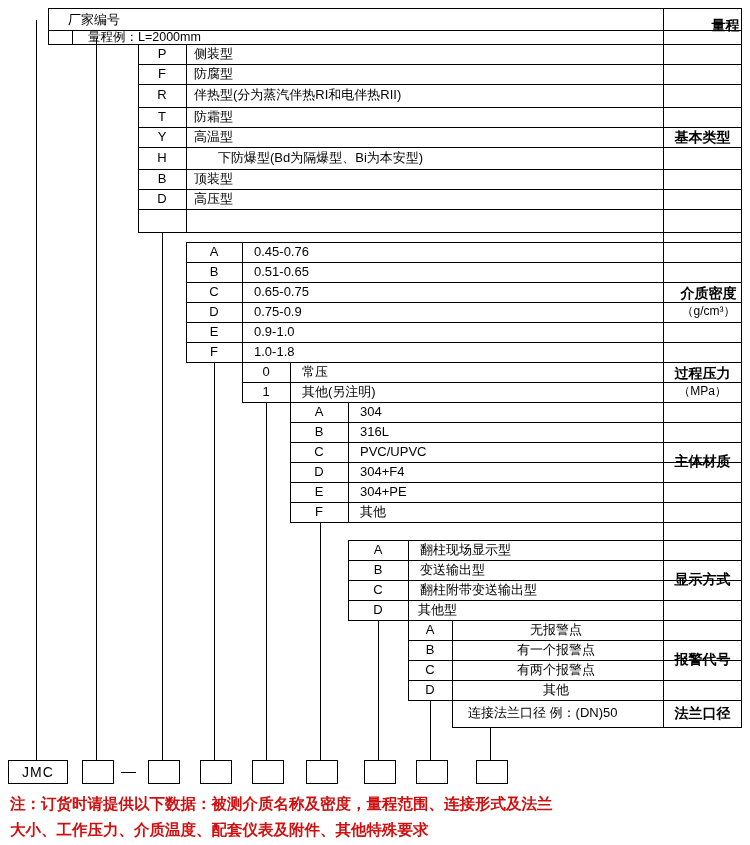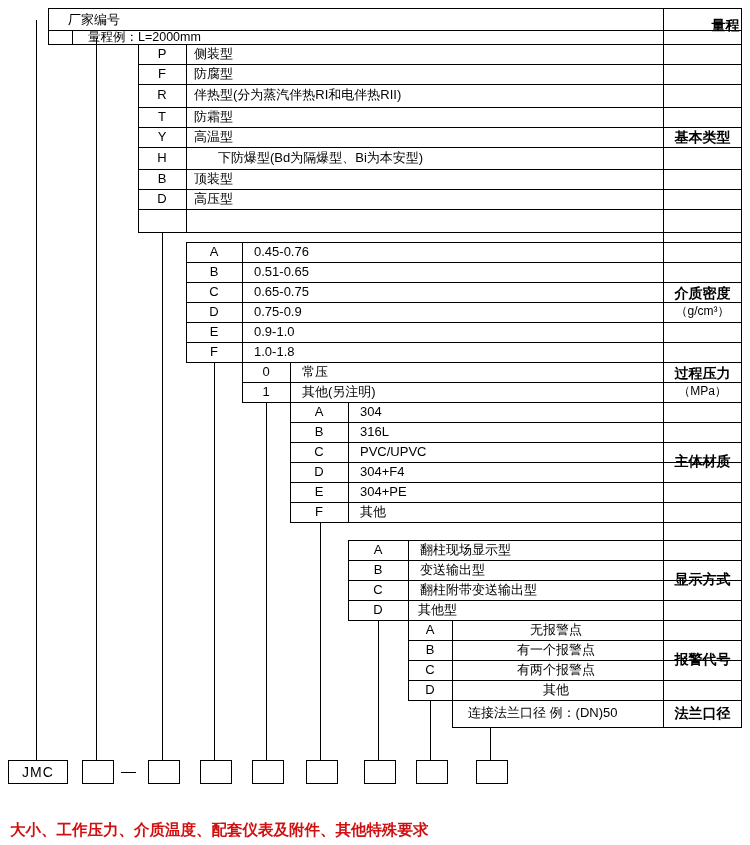--- a/index.html
+++ b/index.html
@@ -145,21 +145,21 @@
   <div class="cell desc" style="left:246px;top:262px;width:410px;height:20px;">0.51-0.65</div>
   <div class="cell code" style="left:186px;top:282px;width:56px;height:20px;">C</div>
   <div class="cell desc" style="left:246px;top:282px;width:410px;height:20px;">0.65-0.75</div>
   <div class="cell code" style="left:186px;top:302px;width:56px;height:20px;">D</div>
   <div class="cell desc" style="left:246px;top:302px;width:410px;height:20px;">0.75-0.9</div>
   <div class="cell code" style="left:186px;top:322px;width:56px;height:20px;">E</div>
   <div class="cell desc" style="left:246px;top:322px;width:410px;height:20px;">0.9-1.0</div>
   <div class="cell code" style="left:186px;top:342px;width:56px;height:20px;">F</div>
   <div class="cell desc" style="left:246px;top:342px;width:410px;height:20px;">1.0-1.8</div>
 
-  <div class="cell cat" style="left:663px;top:242px;width:79px;height:120px;">
+  <div class="cell cat" style="left:663px;top:242px;width:79px;height:120px;padding-left:6px;">
     <span>介质密度</span>
     <span style="font-weight:normal;font-size:12px;margin-top:4px;">（g/cm³）</span>
   </div>
 
   <div class="ln h" style="left:242px;top:382px;width:500px;"></div>
   <div class="ln h" style="left:242px;top:402px;width:500px;"></div>
   <div class="ln v" style="left:242px;top:362px;height:40px;"></div>
   <div class="ln v" style="left:290px;top:362px;height:40px;"></div>
 
   <div class="cell code" style="left:242px;top:362px;width:48px;height:20px;">0</div>
@@ -259,15 +259,16 @@
   <div class="stub" style="left:82px;top:760px;width:30px;"></div>
   <div class="dash" style="left:121px;top:762px;">—</div>
   <div class="stub" style="left:148px;top:760px;width:30px;"></div>
   <div class="stub" style="left:200px;top:760px;width:30px;"></div>
   <div class="stub" style="left:252px;top:760px;width:30px;"></div>
   <div class="stub" style="left:306px;top:760px;width:30px;"></div>
   <div class="stub" style="left:364px;top:760px;width:30px;"></div>
   <div class="stub" style="left:416px;top:760px;width:30px;"></div>
   <div class="stub" style="left:476px;top:760px;width:30px;"></div>
 
+  <div class="note" style="top:792px;">注：订货时请提供以下数据：被测介质名称及密度，量程范围、连接形式及法兰</div>
   <div class="note" style="top:818px;">大小、工作压力、介质温度、配套仪表及附件、其他特殊要求</div>
 
 </div>
 
 </body></html>

